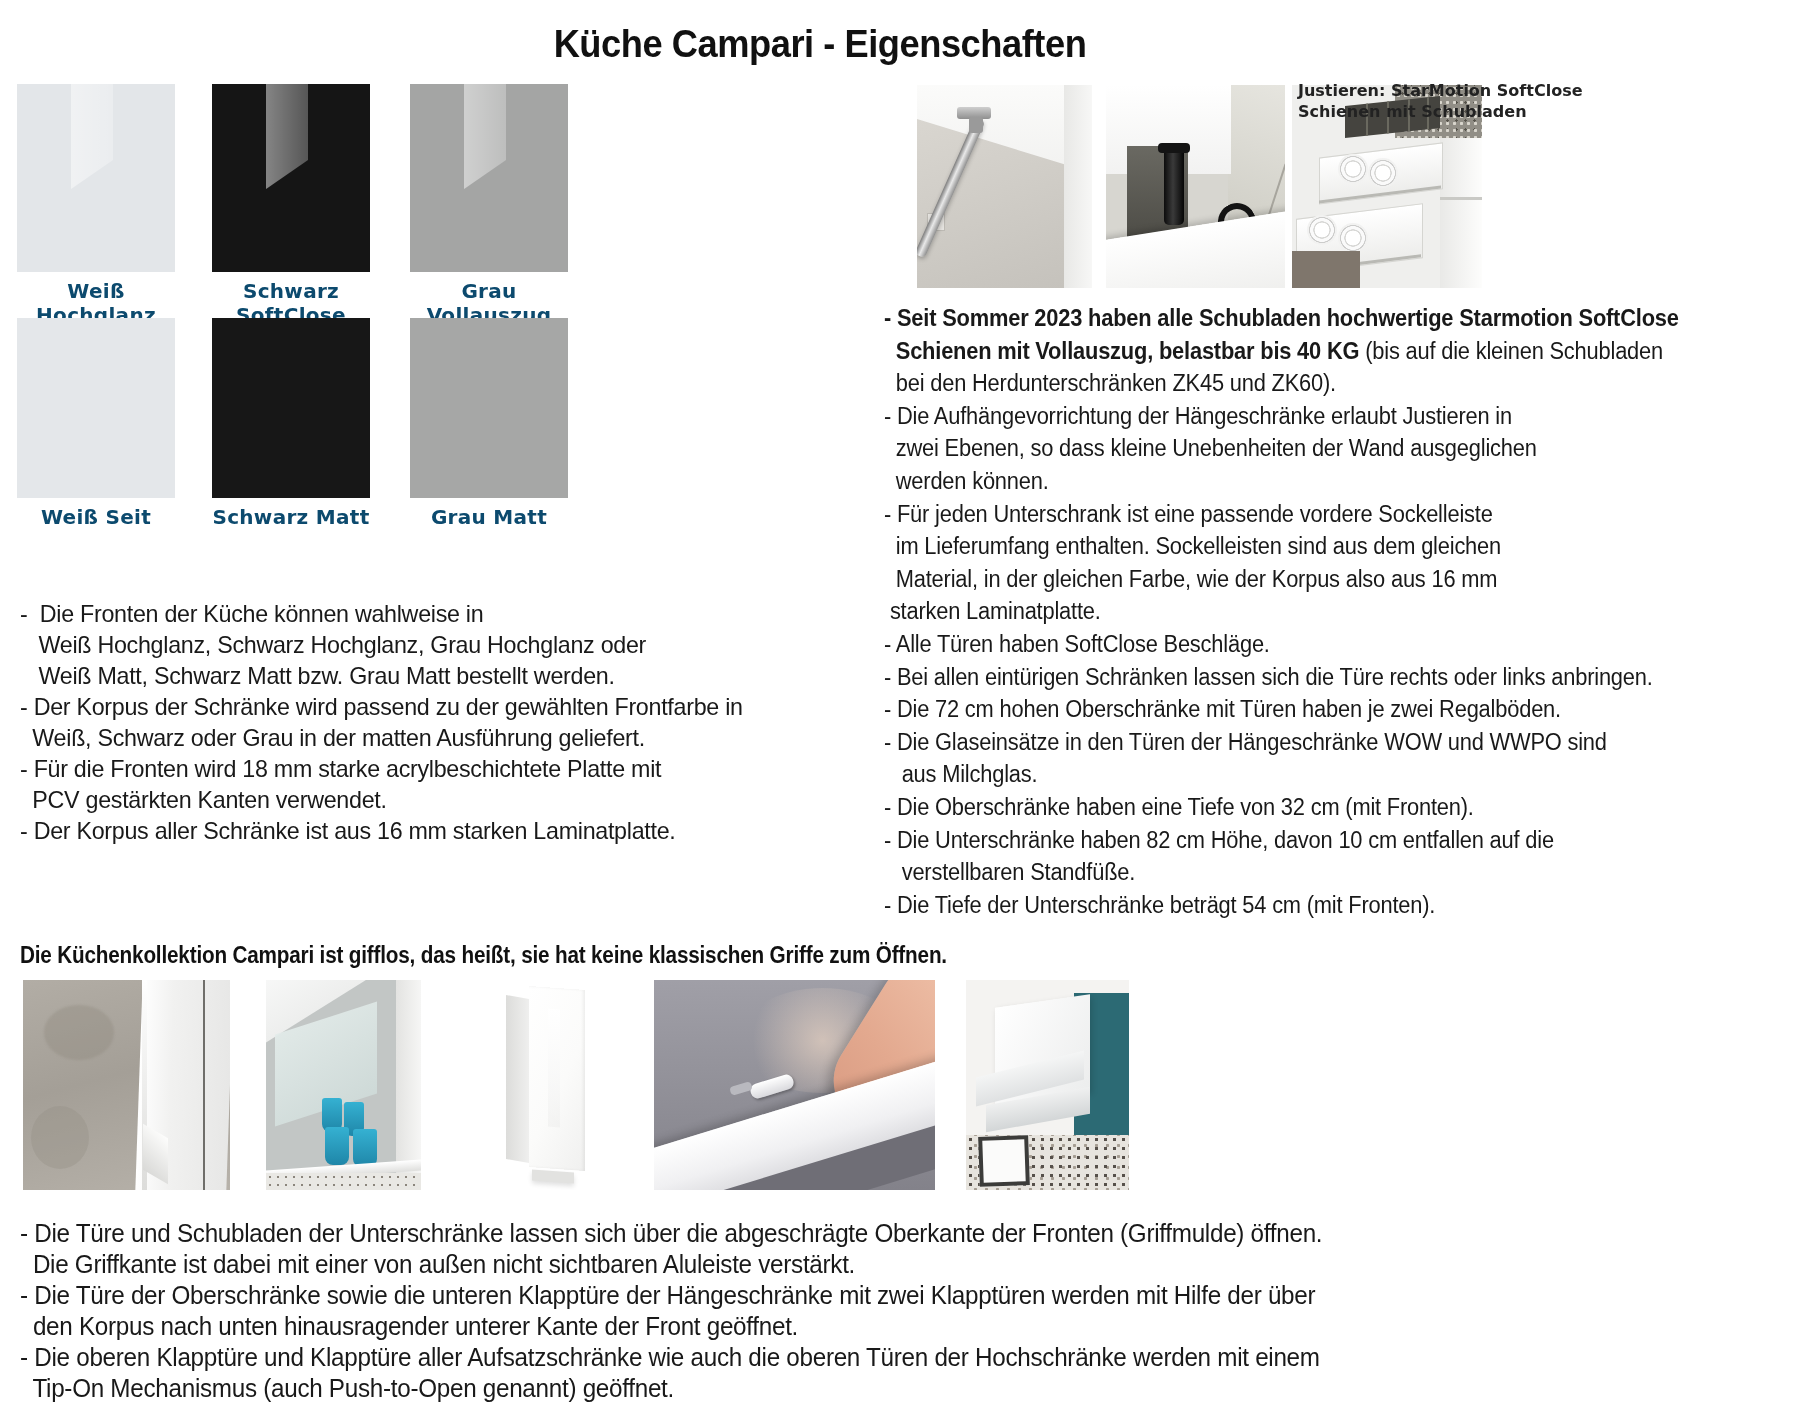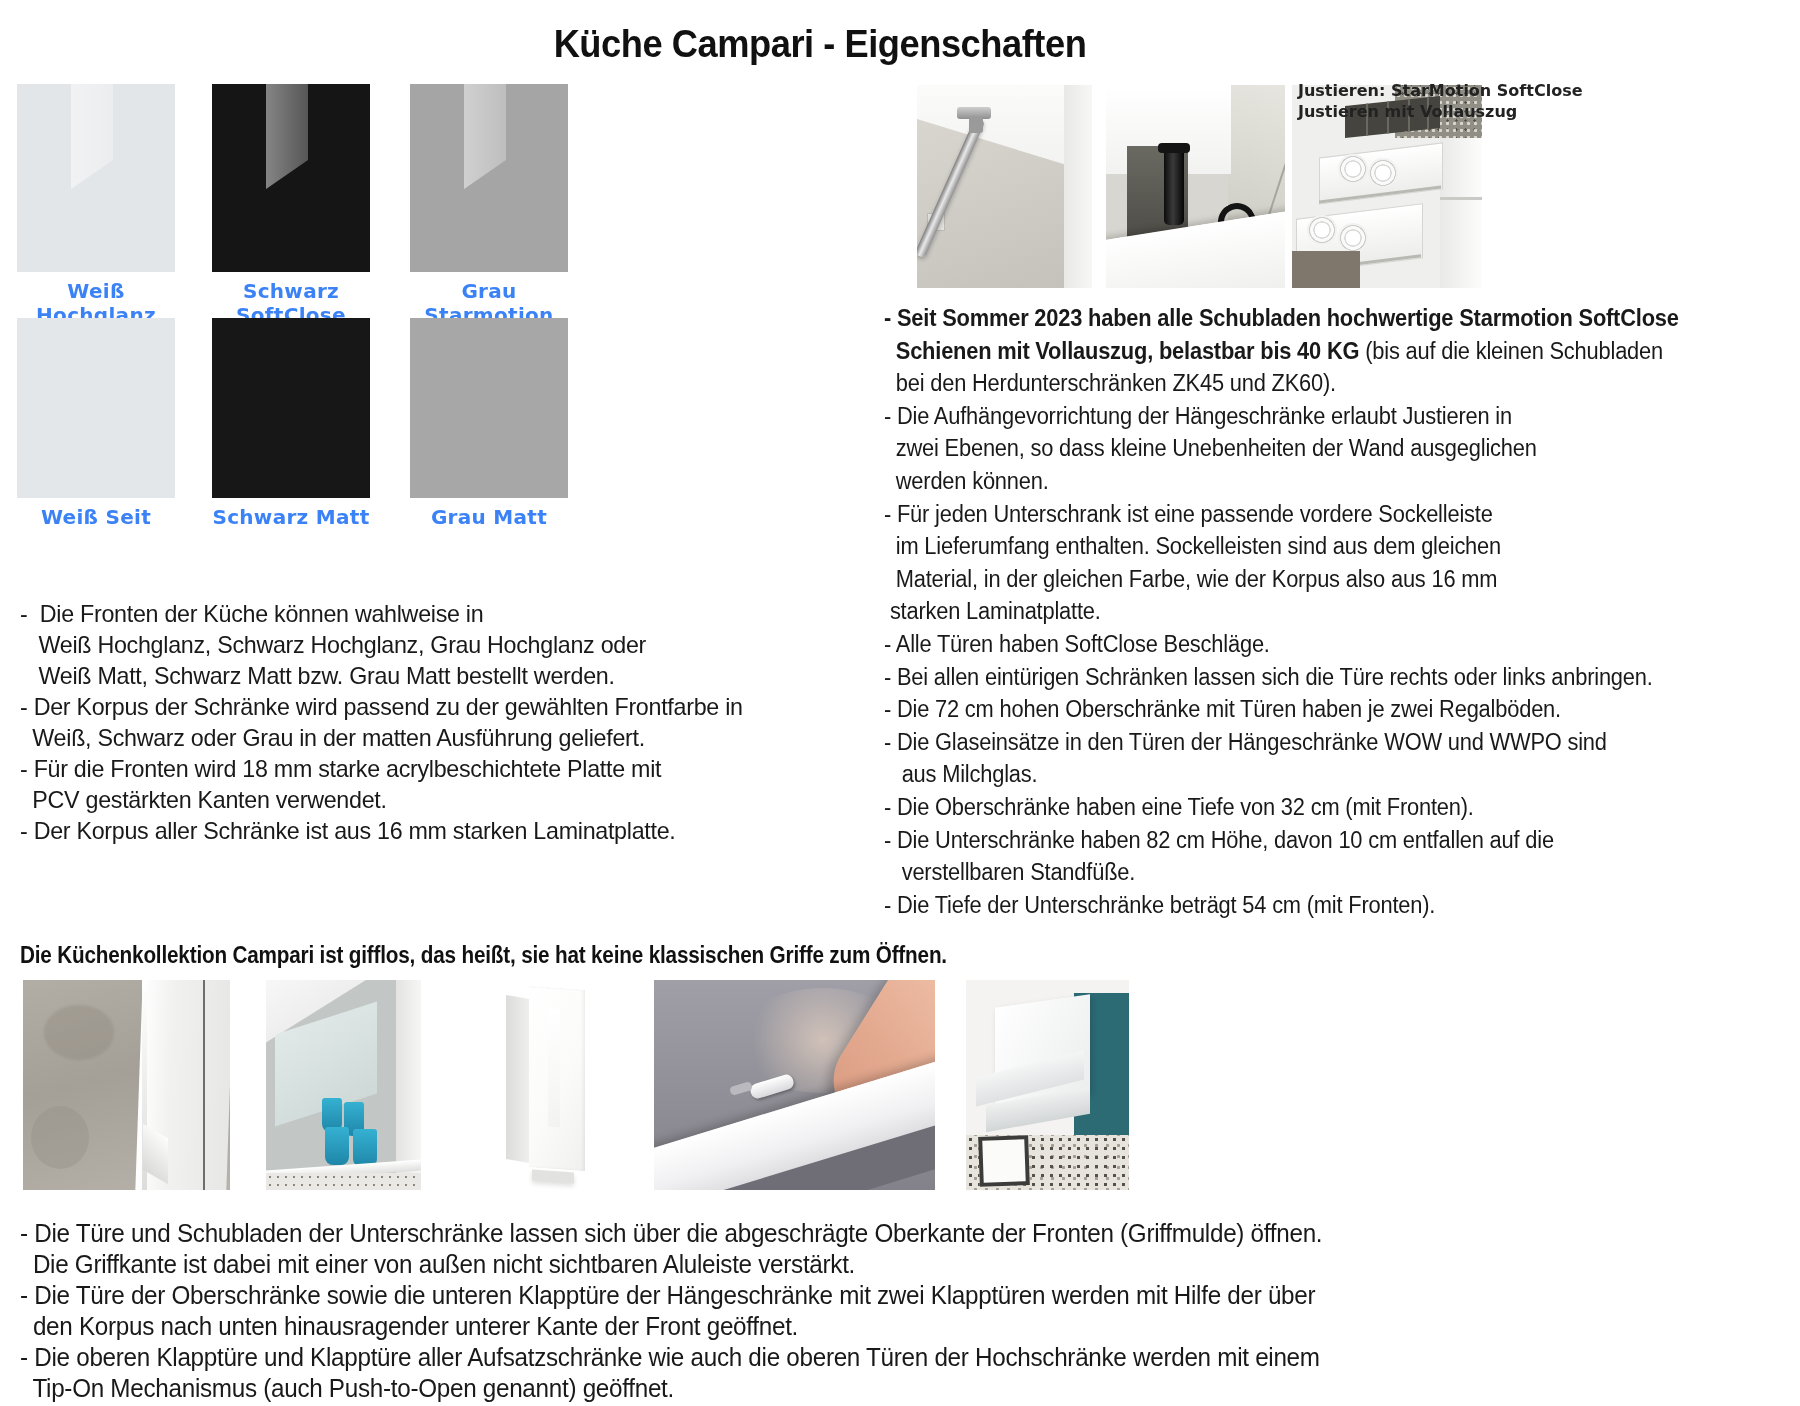--- a/index.html
+++ b/index.html
@@ -11,21 +11,21 @@
          font-size:39px;font-weight:bold;letter-spacing:-.5px;
          transform:scaleX(.93);transform-origin:center top;color:#111;}
 
   
   .swatch{position:absolute;width:158px;margin:0;}
   .chip{width:158px;height:188px;position:relative;overflow:hidden;}
   .gloss .streak{position:absolute;left:34%;top:0;width:27%;height:56%;
       background:linear-gradient(90deg,rgba(255,255,255,.48),rgba(255,255,255,.28));
       clip-path:polygon(0 0,100% 0,100% 72%,0 100%);}
   .swatch figcaption{margin-top:7px;text-align:center;font-family:"DejaVu Sans",sans-serif;
-      font-weight:bold;font-size:20px;color:#3b82f6;letter-spacing:.3px;}
+      font-weight:bold;font-size:20px;color:#0c4a6e;letter-spacing:.3px;}
   .s1{left:17px;top:84px;}  .s2{left:212px;top:84px;}  .s3{left:410px;top:84px;}
   .s4{left:17px;top:318px;} .s5{left:212px;top:318px;} .s6{left:410px;top:318px;}
   .s4 .chip,.s5 .chip,.s6 .chip{height:180px;}
 
   
   .pre{white-space:pre;}
   .ltext{position:absolute;left:20px;top:598px;font-size:24px;line-height:31px;
          letter-spacing:-.3px;transform:scaleX(.97);transform-origin:0 0;}
   .rtext{position:absolute;left:884px;top:302px;font-size:23px;line-height:32.6px;
          letter-spacing:-.2px;transform:scaleX(.95);transform-origin:0 0;}
@@ -181,21 +181,21 @@
   <figure class="swatch s2">
     <div class="chip gloss" style="background: rgb(21, 21, 21);">
         <div class="streak"></div>
       </div>
     <figcaption>Schwarz SoftClose</figcaption>
   </figure>
   <figure class="swatch s3">
     <div class="chip gloss" style="background: rgb(164, 165, 164);">
         <div class="streak"></div>
       </div>
-    <figcaption>Grau Starmotion</figcaption>
+    <figcaption>Grau Vollauszug</figcaption>
   </figure>
   <figure class="swatch s4">
     <div class="chip" style="background: rgb(228, 231, 234);"></div>
     <figcaption>Weiß Seit</figcaption>
   </figure>
   <figure class="swatch s5">
     <div class="chip" style="background: rgb(23, 23, 23);"></div>
     <figcaption>Schwarz Matt</figcaption>
   </figure>
   <figure class="swatch s6">
@@ -237,21 +237,21 @@
     <div class="rail r2"></div>
     <div class="plate p1"></div>
     <div class="plate p2"></div>
     <div class="plate p3"></div>
     <div class="plate p4"></div>
     <div class="floor"></div>
   </div>
 
   <div class="overlay-note">
     <div class="pre">Justieren: StarMotion SoftClose</div>
-    <div class="pre">Justieren mit Vollauszug</div>
+    <div class="pre">Schienen mit Schubladen</div>
   </div>
 
   <div class="ltext">
     <div class="pre">-  Die Fronten der Küche können wahlweise in</div>
     <div class="pre">   Weiß Hochglanz, Schwarz Hochglanz, Grau Hochglanz oder</div>
     <div class="pre">   Weiß Matt, Schwarz Matt bzw. Grau Matt bestellt werden.</div>
     <div class="pre">- Der Korpus der Schränke wird passend zu der gewählten Frontfarbe in</div>
     <div class="pre">  Weiß, Schwarz oder Grau in der matten Ausführung geliefert.</div>
     <div class="pre">- Für die Fronten wird 18 mm starke acrylbeschichtete Platte mit</div>
     <div class="pre">  PCV gestärkten Kanten verwendet.</div>

